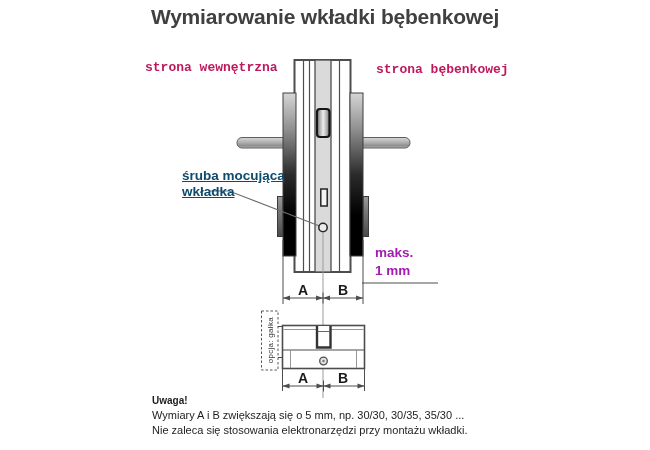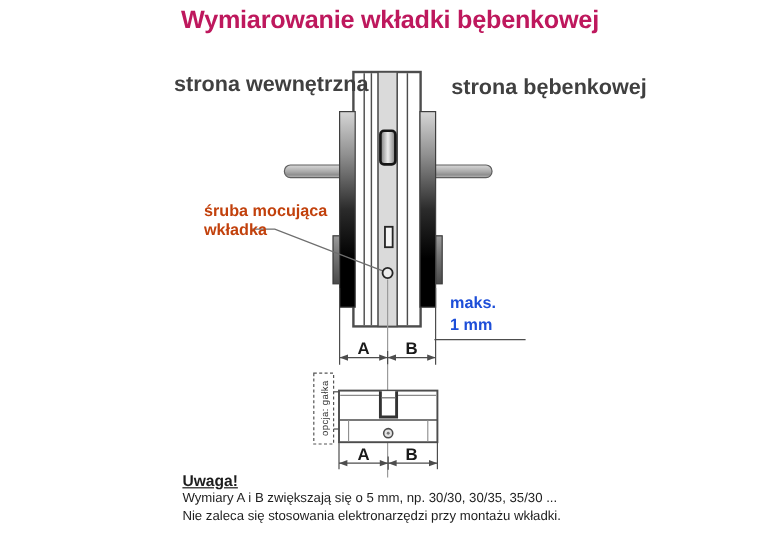--- a/index.html
+++ b/index.html
@@ -1,36 +1,36 @@
 <!DOCTYPE html>
 <html><head>
 <meta charset="utf-8">
 <style>
   html,body{margin:0;padding:0;background:#fff;}
   .page{position:relative;width:650px;height:450px;background:#fff;overflow:hidden;
         font-family:"Liberation Sans",sans-serif;color:#111;}
   .abs{position:absolute;}
   .title{left:0;right:0;top:5px;text-align:center;font-size:21px;font-weight:bold;
-         letter-spacing:-0.2px;color:#be185d;}
-  .side-label{font-size:18px;font-weight:bold;color:#404040;white-space:nowrap;}
+         letter-spacing:-0.2px;color:#404040;}
+  .side-label{font-size:13px;font-weight:bold;color:#be185d;white-space:nowrap;font-family:Liberation Mono, monospace;}
   .lbl-inner{left:145px;top:60px;}
   .lbl-outer{left:376px;top:62px;}
-  .lbl-screw{left:170px;top:168px;font-size:13.5px;font-weight:bold;line-height:16px;color:#c2410c;}
-  .lbl-max{left:375px;top:244px;font-size:13.5px;font-weight:bold;line-height:18px;color:#1d4ed8;}
+  .lbl-screw{left:182px;top:168px;font-size:13.5px;font-weight:bold;line-height:16px;color:#0c4a6e;text-decoration:underline;}
+  .lbl-max{left:375px;top:244px;font-size:13.5px;font-weight:bold;line-height:18px;color:#a21caf;}
   .dim-label{width:22px;text-align:center;font-size:14px;font-weight:bold;color:#1a1a1a;}
   .dim-a-upper{left:292px;top:282px;}
   .dim-b-upper{left:332px;top:282px;}
   .dim-a-lower{left:292px;top:370px;}
   .dim-b-lower{left:332px;top:370px;}
   .knob-box{left:261px;top:311px;width:18px;height:59px;display:flex;
             align-items:center;justify-content:center;}
   .knob-box span{writing-mode:vertical-rl;transform:rotate(180deg);
                  font-size:8px;color:#333;white-space:nowrap;letter-spacing:0.3px;}
   .notes{left:152px;top:393px;font-size:11px;line-height:15px;color:#1d1d1d;width:470px;}
-  .notes .heading{font-weight:bold;font-size:13px;text-decoration:underline;}
+  .notes .heading{font-weight:bold;font-size:10px;}
   svg{position:absolute;left:0;top:0;}
 </style>
 </head>
 <body>
 
 <div class="page">
 
   <div class="abs title">Wymiarowanie wkładki bębenkowej</div>
 
   <svg width="650" height="450" viewBox="0 0 650 450">

